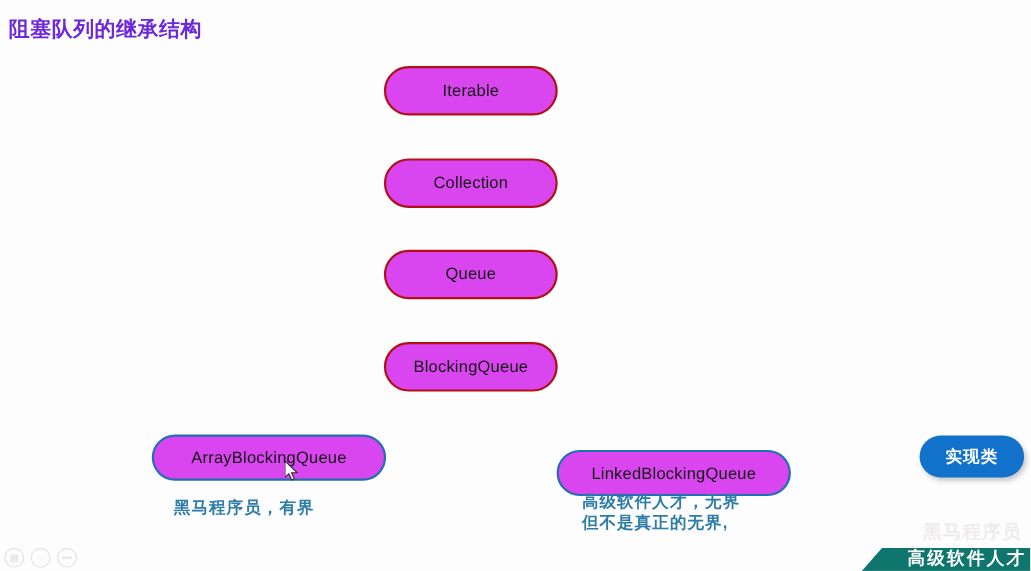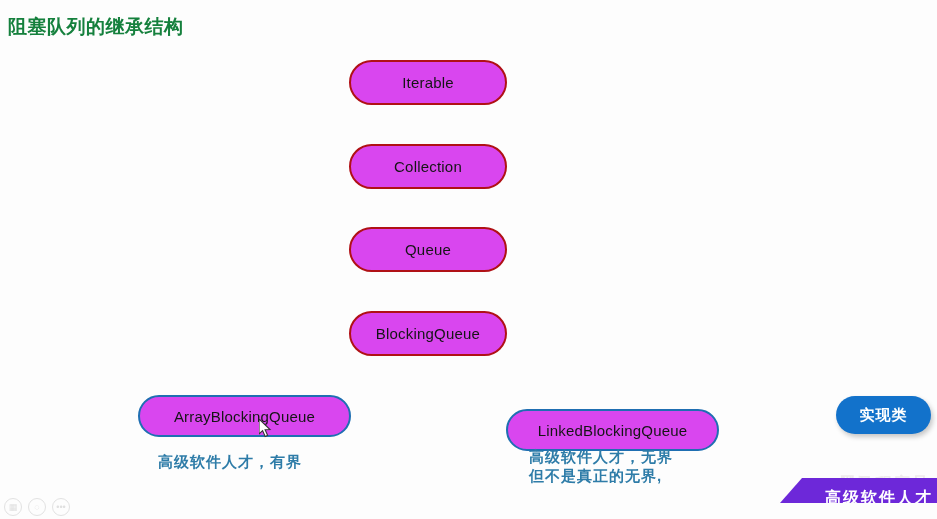--- a/index.html
+++ b/index.html
@@ -21,21 +21,21 @@
     overflow: hidden;
   }
 
   
   #page-title {
     position: absolute;
     left: 8px;
     top: 14px;
     font-size: 19px;
     font-weight: bold;
-    color: #15803d;
+    color: #6d28d9;
     letter-spacing: 0.5px;
     white-space: nowrap;
   }
 
   
   .node {
     position: absolute;
     box-sizing: border-box;
     display: flex;
     align-items: center;
@@ -102,22 +102,22 @@
     color: #e0e0e0;
     font-size: 9px;
   }
 
   
   #brand-banner {
     position: absolute;
     right: 0;
     bottom: 0;
     width: 157px;
-    height: 41px;
-    background: #6d28d9;
+    height: 21px;
+    background: #0f766e;
     clip-path: polygon(22px 0, 157px 0, 157px 25px, 0 25px);
     display: flex;
     align-items: center;
     justify-content: flex-end;
     padding-right: 4px;
     box-sizing: border-box;
   }
   #brand-banner-text {
     color: #ffffff;
     font-family: "Liberation Serif", "DejaVu Serif", serif;
@@ -165,21 +165,21 @@
   </div>
 
   <div class="node impl" style="left:138px; top:395px; width:213px; height:42px;">
     <span>ArrayBlockingQueue</span>
   </div>
 
   <div class="node iface" style="left:349px; top:311px; width:158px; height:45px;">
     <span>BlockingQueue</span>
   </div>
 
-  <div class="annotation" style="left:158px; top:452px;">高级软件人才，有界</div>
+  <div class="annotation" style="left:158px; top:452px;">黑马程序员，有界</div>
 
   <div class="node impl" style="left:506px; top:409px; width:213px; height:42px;">
     <span>LinkedBlockingQueue</span>
   </div>
 
   <div class="annotation" style="left:529px; top:447px;">高级软件人才，无界</div>
   <div class="annotation" style="left:529px; top:466px;">但不是真正的无界,</div>
 
 
   <div class="legend-badge blue" style="left:836px; top:396px; width:95px; height:38px;">

